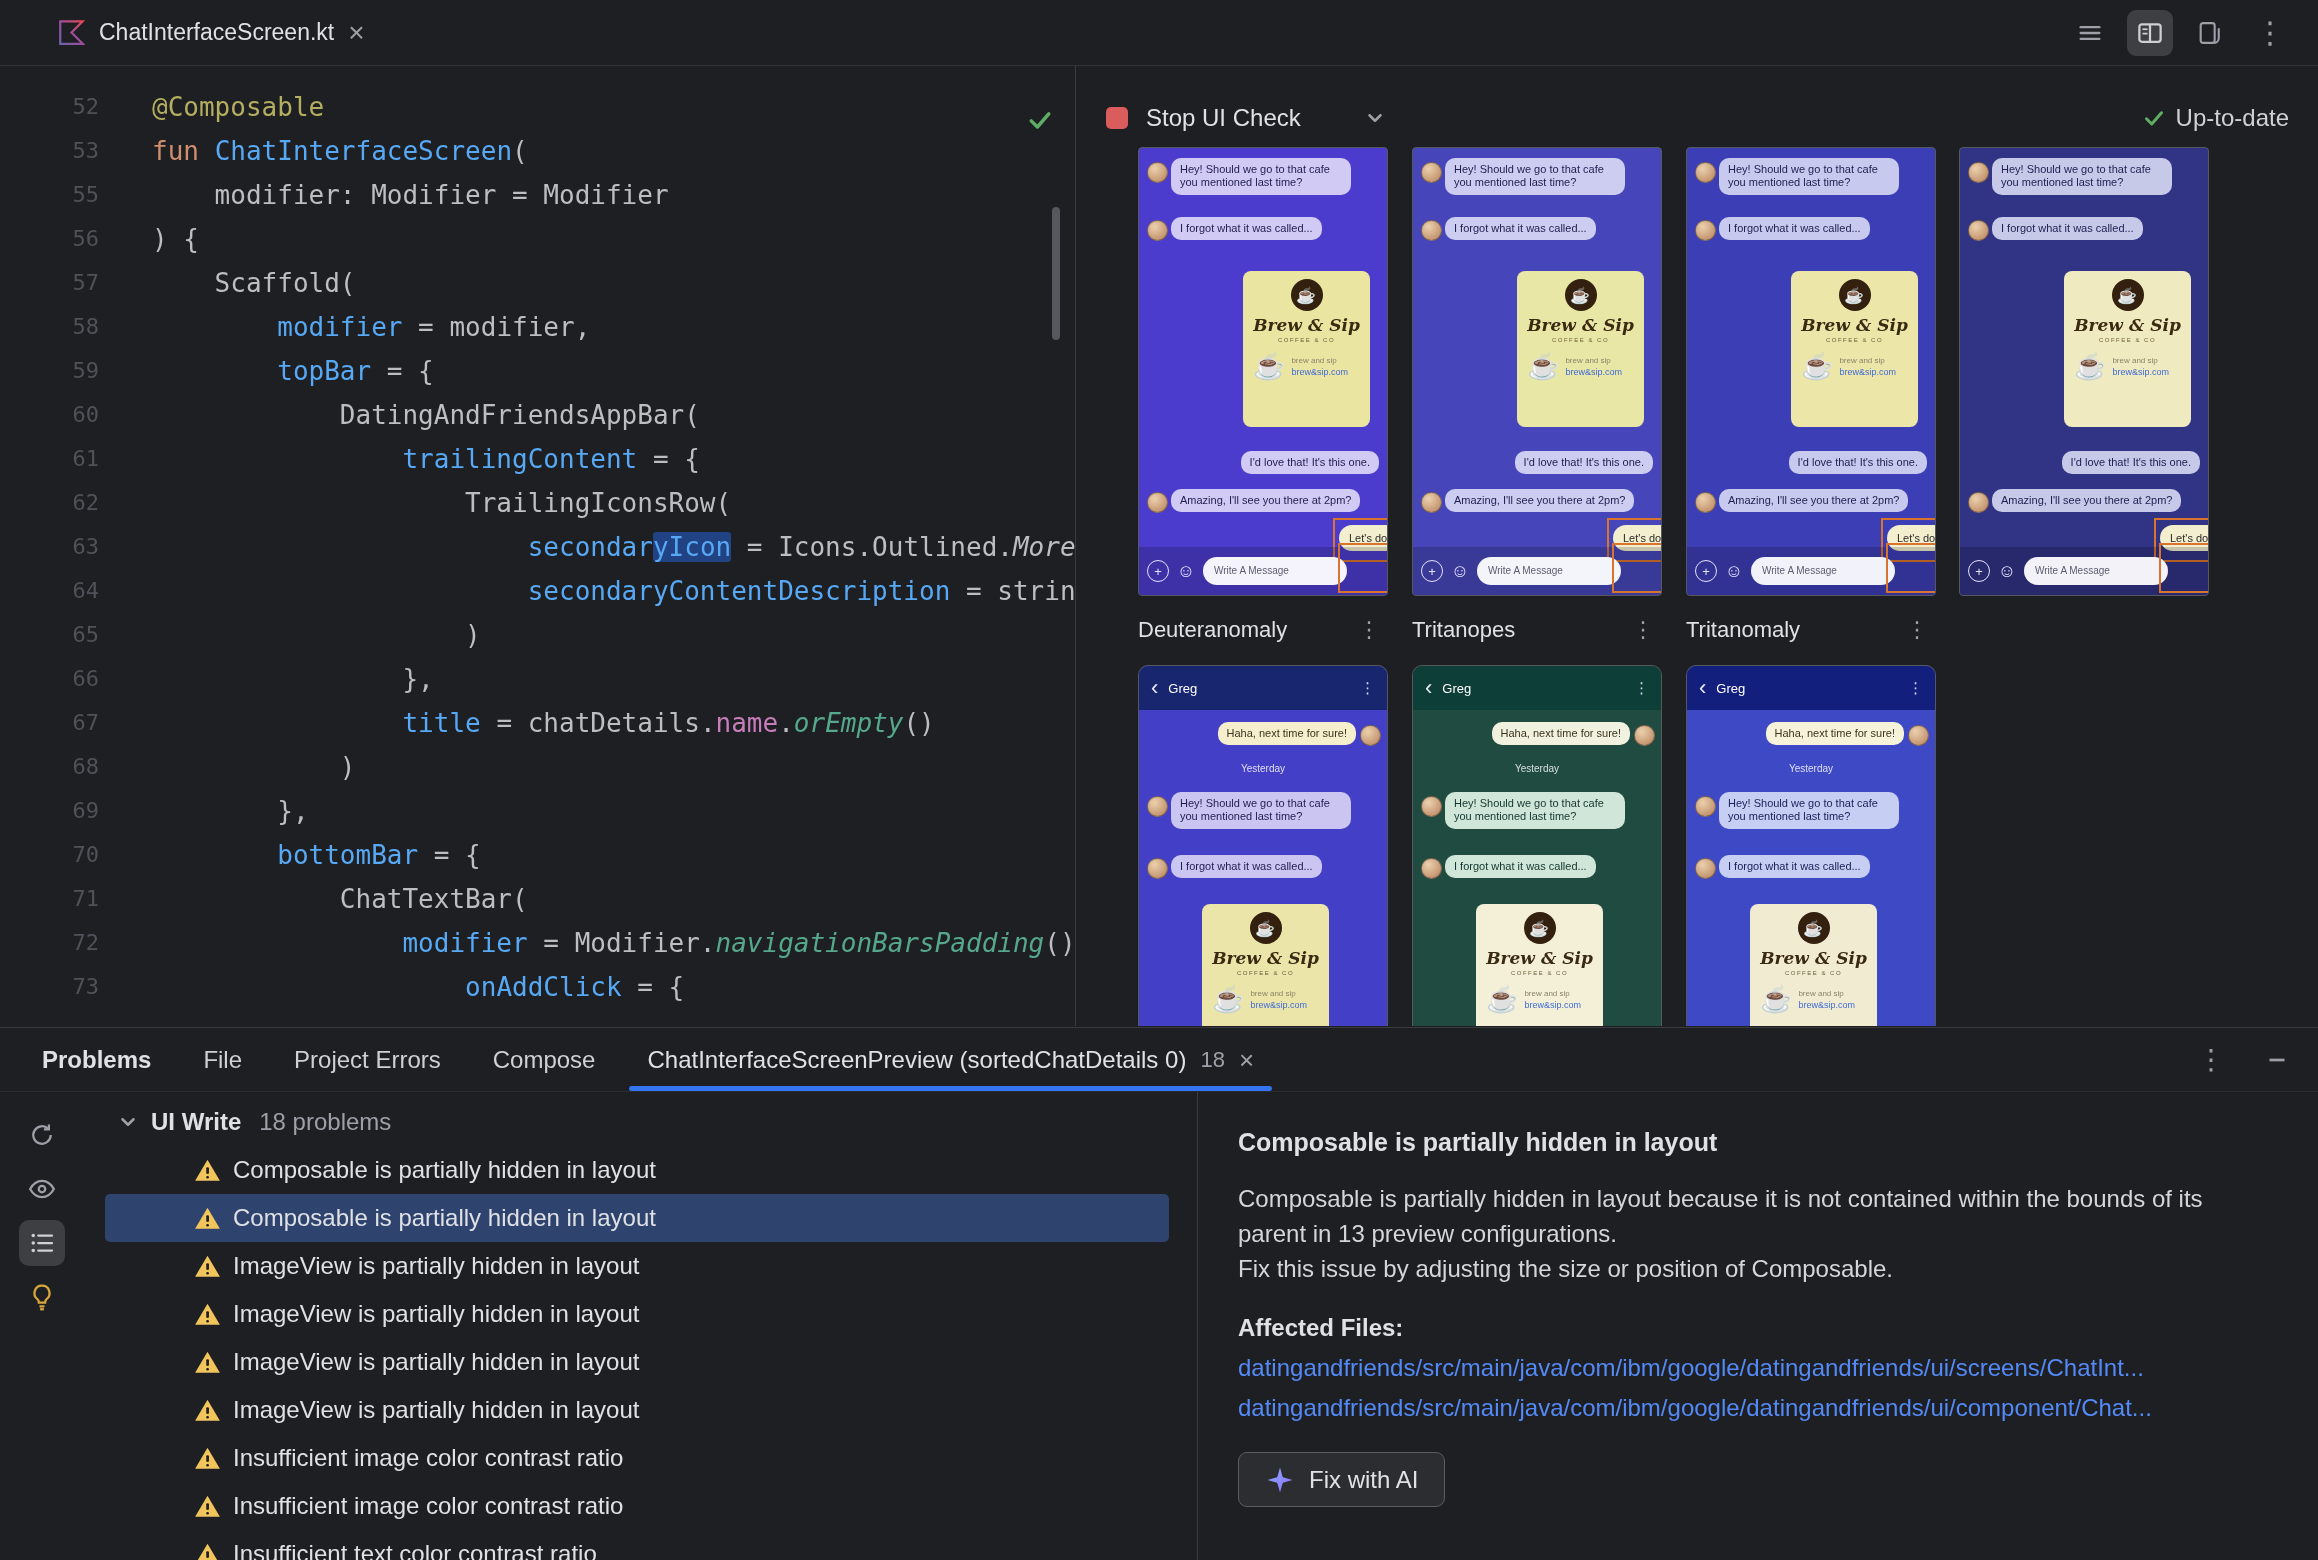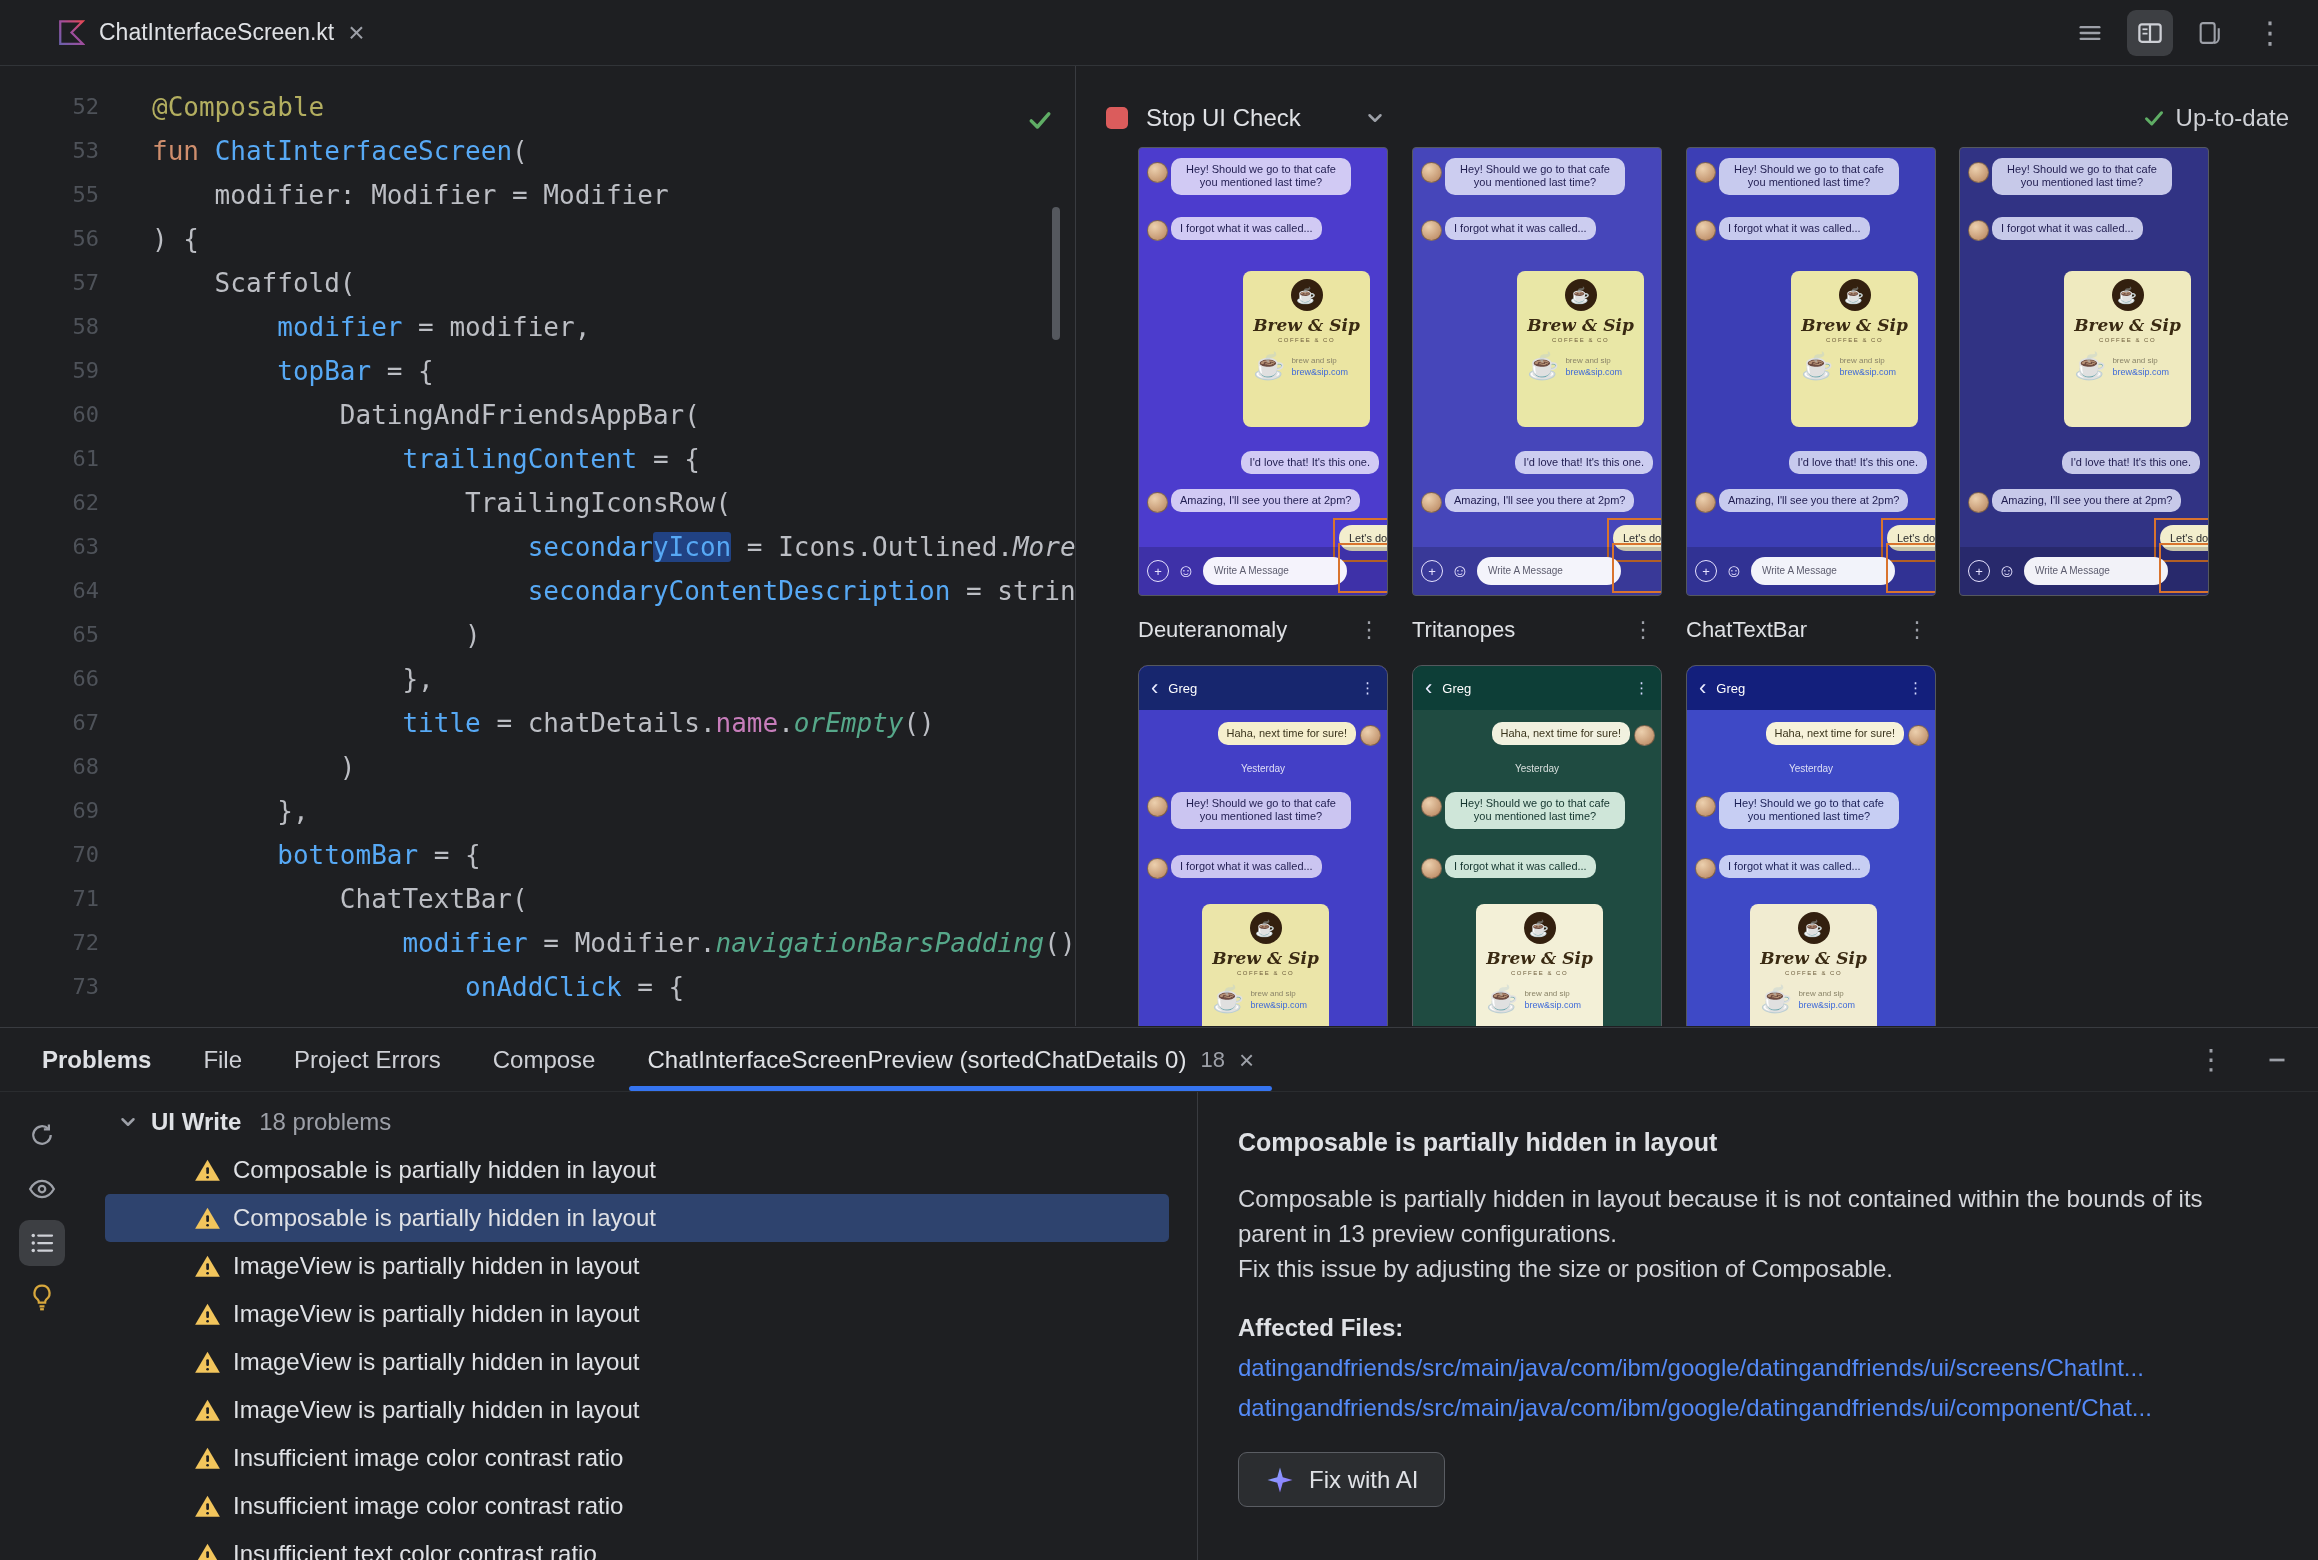--- a/index.html
+++ b/index.html
@@ -33,21 +33,21 @@
   .pv-head{position:absolute;top:22px;left:0;right:0;height:59px;display:flex;align-items:center;padding:0 30px;}
   .stop-sq{width:22px;height:22px;border-radius:5px;background:#db5c5c;flex:none;}
   .stop-label{font-size:24px;color:#dfe1e5;margin-left:18px;}
   .pv-chev{margin-left:63px;display:flex;align-items:center;}
   .pv-status{margin-left:auto;display:flex;align-items:center;gap:10px;font-size:24px;color:#cfd1d6;}
 
   .phone{position:absolute;width:248px;border:1px solid #55585e;overflow:hidden;background:var(--bg);}
   .phone-top{height:447px;border-radius:4px;}
   .phone-bot{height:515px;border-radius:10px 10px 4px 4px;top:599px;}
   .av{position:absolute;width:19px;height:19px;border-radius:50%;background:radial-gradient(circle at 35% 30%,#ecd0ae,#b5815a);border:1px solid rgba(0,0,0,.35);}
-  .bub{position:absolute;background:var(--bub);color:var(--btext,#201d50);font-size:11px;line-height:13.4px;padding:5px 9px;border-radius:10px;max-width:170px;text-align:center;}
+  .bub{position:absolute;background:var(--bub);color:var(--btext,#201d50);font-size:11px;line-height:13.4px;padding:5px 9px;border-radius:10px;max-width:170px;}
   .bub-rt{background:var(--rt);color:#3a341c;}
   .yday{position:absolute;left:0;right:0;top:97px;text-align:center;font-size:10px;color:rgba(255,255,255,.82);}
   .phdr{position:absolute;left:0;top:0;right:0;height:44px;background:var(--hdr);display:flex;align-items:center;padding:0 12px;color:#fff;}
   .phdr-back{font-size:22px;line-height:1;color:#e8eaff;}
   .phdr-name{font-size:13px;margin-left:10px;}
   .phdr-kebab{margin-left:auto;font-size:15px;color:#d5d9ff;}
 
   .bcard{position:absolute;width:127px;height:156px;border-radius:8px;background:var(--card);display:flex;flex-direction:column;align-items:center;padding-top:8px;box-sizing:border-box;}
   .bcard-logo{width:32px;height:32px;border-radius:50%;background:#33200f;color:#e9dfae;display:flex;align-items:center;justify-content:center;font-size:16px;}
   .bcard-brand{font-family:"DejaVu Serif",serif;font-style:italic;font-weight:bold;font-size:17px;color:#3a2a12;margin-top:4px;}
@@ -391,21 +391,21 @@
   </div>
       <div class="pv-label" style="left: 62px;">
     <span class="pv-label-text">Deuteranomaly</span>
     <span class="pv-kebab">⋮</span>
   </div>
       <div class="pv-label" style="left: 336px;">
     <span class="pv-label-text">Tritanopes</span>
     <span class="pv-kebab">⋮</span>
   </div>
       <div class="pv-label" style="left: 610px;">
-    <span class="pv-label-text">ChatTextBar</span>
+    <span class="pv-label-text">Tritanomaly</span>
     <span class="pv-kebab">⋮</span>
   </div>
       <div class="phone phone-bot" style="left: 62px; --bg: #433fc6; --hdr: #17266e; --bub: #cbc5f1; --rt: #f5efcd; --card: #ebe5a9; --btext: #201d50;">
     <div class="phdr">
       <span class="phdr-back">‹</span>
       <span class="phdr-name">Greg</span>
       <span class="phdr-kebab">⋮</span>
     </div>
     <span class="av" style="right:6px;top:59px"></span>
     <div class="bub bub-rt" style="right:31px;top:56px">Haha, next time for sure!</div>

